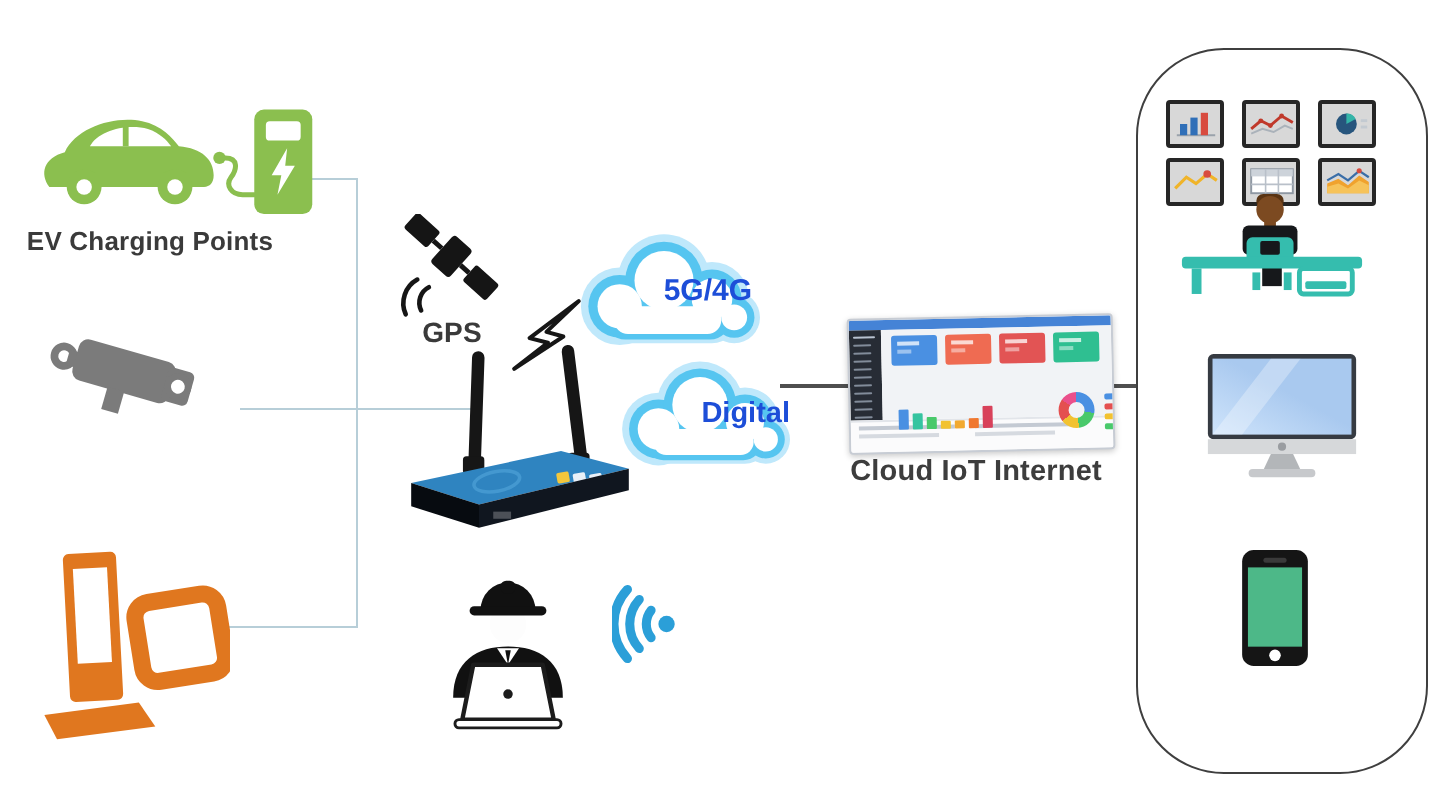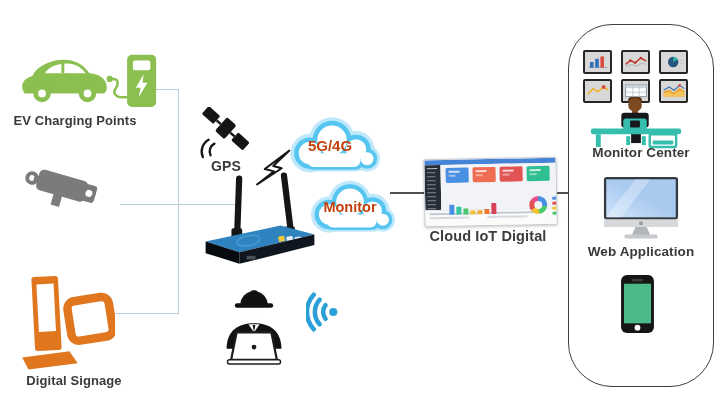--- a/index.html
+++ b/index.html
@@ -3,21 +3,21 @@
 <meta charset="utf-8">
 <style>
   html,body{margin:0;padding:0;background:#fff;}
   .stage{position:relative;width:712px;height:405px;background:#fff;overflow:hidden;
          font-family:Liberation Sans, sans-serif;padding-left:37px;}
   .abs{position:absolute;}
   .nlabel{position:absolute;font-weight:700;font-size:13px;color:#3a3a3a;text-align:center;
           letter-spacing:.1px;line-height:1.1;}
   .line{position:absolute;background:var(--line-light);}
   .dline{position:absolute;background:var(--line-dark);}
-  .cloudtext{position:absolute;font-weight:700;color:#c2410c;text-align:center;}
+  .cloudtext{position:absolute;font-weight:700;color:#1d4ed8;text-align:right;}
 
   
   .dash{position:absolute;left:424px;top:158px;width:131px;height:66px;background:#fff;
         border:1px solid #c7ccd4;border-radius:2px;transform:rotate(-1.2deg);
         box-shadow:0 1px 3px rgba(0,0,0,.22);display:flex;flex-direction:column;overflow:hidden;}
   .dash-top{height:5px;background:var(--dash-blue);flex:0 0 auto;}
   .dash-body{flex:1;display:flex;min-height:0;}
   .dash-side{width:14px;background:#272c35;display:flex;flex-direction:column;gap:2.5px;
              padding:3px 0 0 2px;}
   .dash-main{flex:1;background:#f1f3f6;position:relative;padding:3px 3px 0 5px;}
@@ -101,21 +101,20 @@
       <g transform="rotate(-3 28 45)">
         <rect x="14" y="4" width="28" height="78" rx="3"></rect>
         <rect x="19" y="12" width="18" height="50" fill="#fff"></rect>
         <polygon points="0,88 50,84 58,97 6,101"></polygon>
       </g>
       <g transform="rotate(-9 72 50)">
         <rect x="52" y="28" width="44" height="42" rx="8" fill="none" stroke="var(--signage-orange)" stroke-width="9"></rect>
       </g>
     </g>
   </svg>
-  <div class="nlabel" style="left:14px;top:374px;width:120px;">Digital Signage</div>
 
   <svg class="abs" style="left:198px;top:107px;" width="56" height="54" viewBox="0 0 58 56">
     <g transform="rotate(42 28 22)" fill="#151515">
       <rect x="0" y="16" width="16" height="11" rx="1.5"></rect>
       <rect x="16" y="20.5" width="6" height="2.5"></rect>
       <rect x="22" y="12" width="13" height="19" rx="2"></rect>
       <rect x="35" y="20.5" width="6" height="2.5"></rect>
       <rect x="41" y="16" width="16" height="11" rx="1.5"></rect>
     </g>
     <path d="M17,38 a9,9 0 0 0 -4,12" fill="none" stroke="#151515" stroke-width="2.4" stroke-linecap="round"></path>
@@ -188,21 +187,21 @@
         <rect x="20" y="40" width="68" height="22" ry="11"></rect>
     </g>
     <g fill="#fff">
       <circle cx="28" cy="44" r="12"></circle>
         <circle cx="52" cy="30" r="16"></circle>
         <circle cx="78" cy="40" r="11"></circle>
         <circle cx="90" cy="50" r="7"></circle>
         <rect x="25" y="44" width="58" height="15" ry="7.5"></rect>
     </g>
   </svg>
-  <div class="cloudtext" style="left:305px;top:199px;width:90px;font-size:14.5px;">Monitor</div>
+  <div class="cloudtext" style="left:305px;top:199px;width:90px;font-size:14.5px;">Digital</div>
 
   <svg class="abs" style="left:222px;top:284px;" width="64" height="84" viewBox="0 0 70 90">
     <circle cx="35" cy="30" r="10" fill="#fdfdfd"></circle>
     <path d="M20,22 a15,15 0 0 1 30,0 Z" fill="#111"></path>
     <rect x="14" y="20" width="42" height="5" rx="2.5" fill="#111"></rect>
     <rect x="31" y="6" width="8" height="7" rx="3" fill="#111"></rect>
     <path d="M5,70 C5,50 18,42 35,42 C52,42 65,50 65,70 Z" fill="#111"></path>
     <polygon points="29,43 35,52 41,43" fill="#fff"></polygon>
     <polygon points="33.5,44 36.5,44 35,52" fill="#111"></polygon>
     <path d="M16,52 h38 l6,30 h-50 Z" fill="#fff" stroke="#1c1c1c" stroke-width="2.4" stroke-linejoin="round"></path>
@@ -264,21 +263,21 @@
       <div class="footcol">
           <i style="width: 48px; height: 2px; background: rgb(196, 202, 211);"></i>
           <i style="width: 40px; height: 2px; background: rgb(214, 218, 224);"></i>
         </div>
       <div class="footcol">
           <i style="width: 48px; height: 2px; background: rgb(196, 202, 211);"></i>
           <i style="width: 40px; height: 2px; background: rgb(214, 218, 224);"></i>
         </div>
     </div>
   </div>
-  <div class="nlabel" style="left:421px;top:229px;width:134px;font-size:14.5px;color:#3d3d3d;">Cloud IoT Digital</div>
+  <div class="nlabel" style="left:421px;top:229px;width:134px;font-size:14.5px;color:#3d3d3d;">Cloud IoT Internet</div>
 
   <div class="rpanel"></div>
 
   <div class="mwall">
     <div class="mon">
       <svg width="24" height="18" viewBox="0 0 30 20">
         <line x1="3" y1="17" x2="27" y2="17" stroke="#9aa2ab" stroke-width="1.2"></line>
         <rect x="5" y="10" width="4.5" height="7" fill="#2f6fb8"></rect>
         <rect x="11.5" y="6" width="4.5" height="11" fill="#2f6fb8"></rect>
         <rect x="18" y="3" width="4.5" height="14" fill="#d84b3f"></rect>
@@ -334,38 +333,36 @@
     <rect x="35" y="24" width="24" height="14" rx="3" fill="var(--desk-teal)"></rect>
     <rect x="42" y="26" width="10" height="7" rx="1" fill="#16181b"></rect>
     <rect x="43" y="38" width="10" height="11" fill="#16181b"></rect>
     <rect x="38" y="42" width="4" height="9" fill="var(--desk-teal)"></rect>
     <rect x="54" y="42" width="4" height="9" fill="var(--desk-teal)"></rect>
     <rect x="2" y="34" width="92" height="6" rx="2" fill="var(--desk-teal)"></rect>
     <rect x="7" y="40" width="5" height="13" fill="var(--desk-teal)"></rect>
     <rect x="62" y="40" width="27" height="13" rx="2" fill="#fff" stroke="var(--desk-teal)" stroke-width="2.5"></rect>
     <rect x="65" y="46.5" width="21" height="4" rx="1" fill="var(--desk-teal)"></rect>
   </svg>
-  <div class="nlabel" style="left:575px;top:146px;width:132px;font-size:13.5px;">Monitor Center</div>
 
   <svg class="abs" style="left:602px;top:177px;" width="78" height="63" viewBox="0 0 84 68">
     <defs>
       <linearGradient id="scr" x1="0" y1="1" x2="1" y2="0">
         <stop offset="0" stop-color="#cfe4fb"></stop>
           <stop offset=".55" stop-color="var(--screen-blue)"></stop>
       </linearGradient>
     </defs>
     <rect x="2" y="0" width="80" height="46" rx="3" fill="#363b42"></rect>
     <rect x="4.5" y="2.5" width="75" height="41" fill="url(#scr)"></rect>
     <polygon points="4.5,43.5 36,2.5 52,2.5 20.5,43.5" fill="#ffffff" opacity=".3"></polygon>
     <rect x="2" y="46" width="80" height="8" fill="#d6d8da"></rect>
     <circle cx="42" cy="50" r="2.2" fill="#9a9da1"></circle>
     <polygon points="36,54 48,54 52,62.5 32,62.5" fill="#b3b6b9"></polygon>
     <rect x="24" y="62" width="36" height="4.5" rx="2.2" fill="#c7c9cc"></rect>
   </svg>
-  <div class="nlabel" style="left:575px;top:245px;width:132px;font-size:13.5px;">Web Application</div>
 
   <svg class="abs" style="left:621px;top:275px;" width="33" height="58" viewBox="0 0 34 60">
     <rect x="0" y="0" width="34" height="60" rx="6" fill="#151515"></rect>
     <rect x="3" y="9" width="28" height="41" fill="var(--phone-green)"></rect>
     <rect x="11" y="4" width="12" height="2.6" rx="1.3" fill="#3a3a3a"></rect>
     <circle cx="17" cy="54.5" r="3" fill="#fff"></circle>
   </svg>
 
 </div>
 

